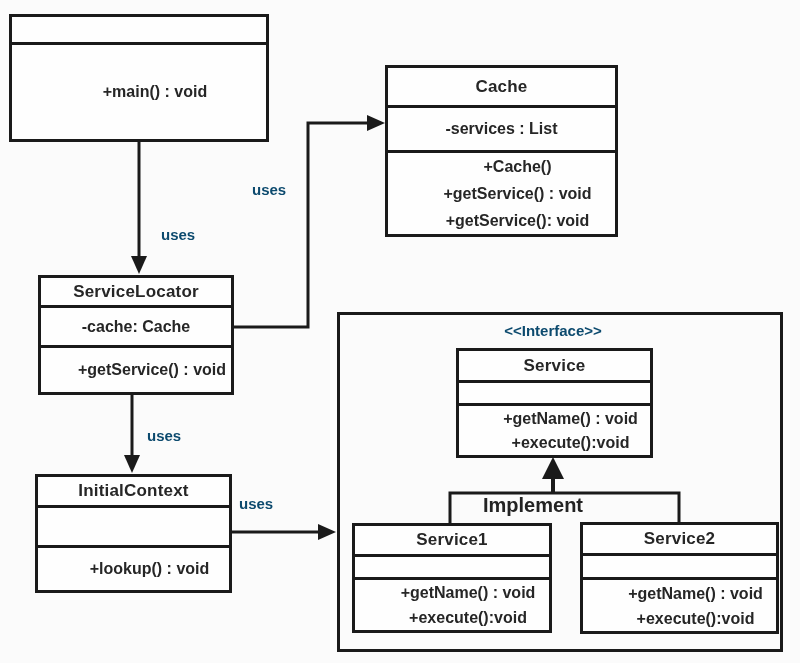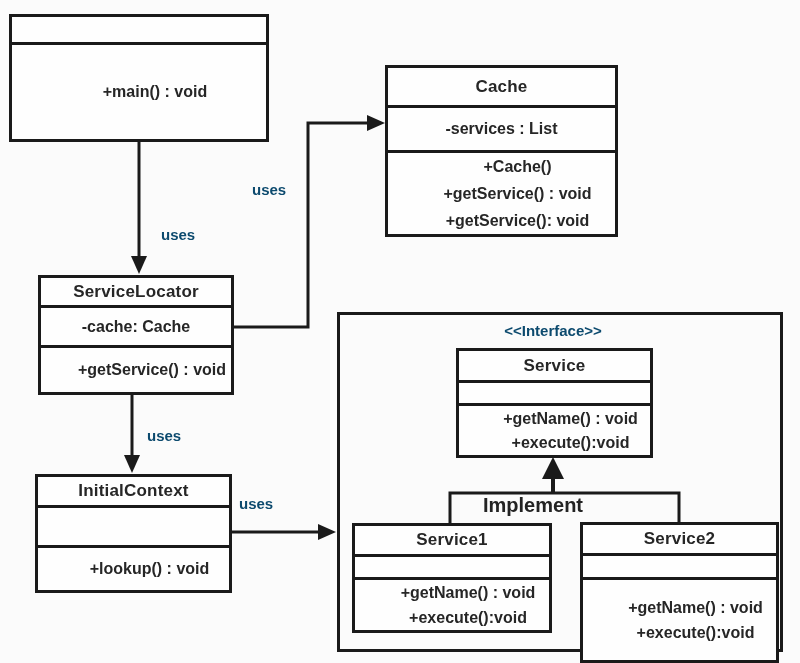--- a/index.html
+++ b/index.html
@@ -79,21 +79,21 @@
   #box-service  { left: 456px; top: 348px; width: 197px; height: 110px; }
   #box-service .name { height: 32px; }
   #box-service .attrs { height: 23px; }
   #box-service .methods .m { line-height: 24px; }
 
   #box-service1 { left: 352px; top: 523px; width: 200px; height: 110px; }
   #box-service1 .name { height: 31px; }
   #box-service1 .attrs { height: 23px; }
   #box-service1 .methods .m { line-height: 25px; }
 
-  #box-service2 { left: 580px; top: 522px; width: 199px; height: 141px; }
+  #box-service2 { left: 580px; top: 522px; width: 199px; height: 112px; }
   #box-service2 .name { height: 31px; }
   #box-service2 .attrs { height: 24px; }
   #box-service2 .methods .m { line-height: 25px; }
 
   
   #lbl-interface { left: 449px; top: 322px; width: 208px; }
   #lbl-implement { left: 429px; top: 494px; width: 208px; }
   #lbl-uses-a { left: 161px; top: 226px; }
   #lbl-uses-b { left: 252px; top: 181px; }
   #lbl-uses-c { left: 147px; top: 427px; }

